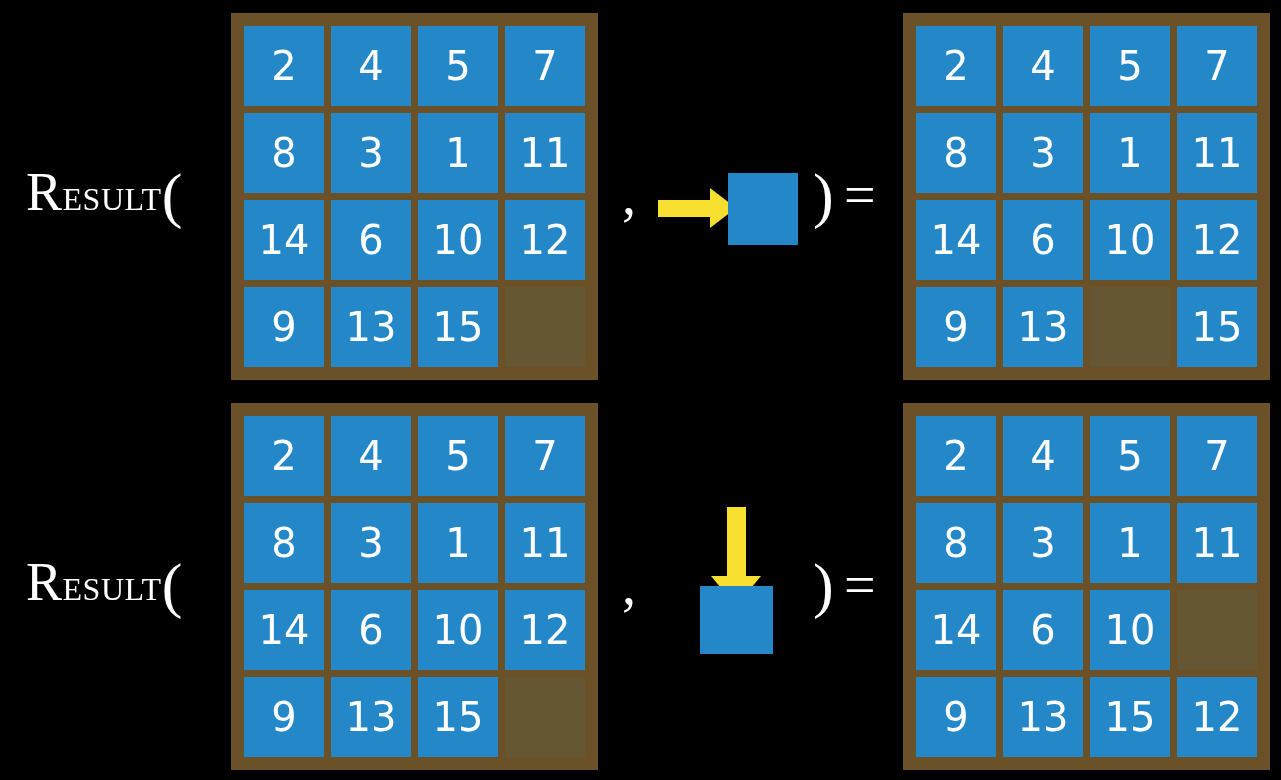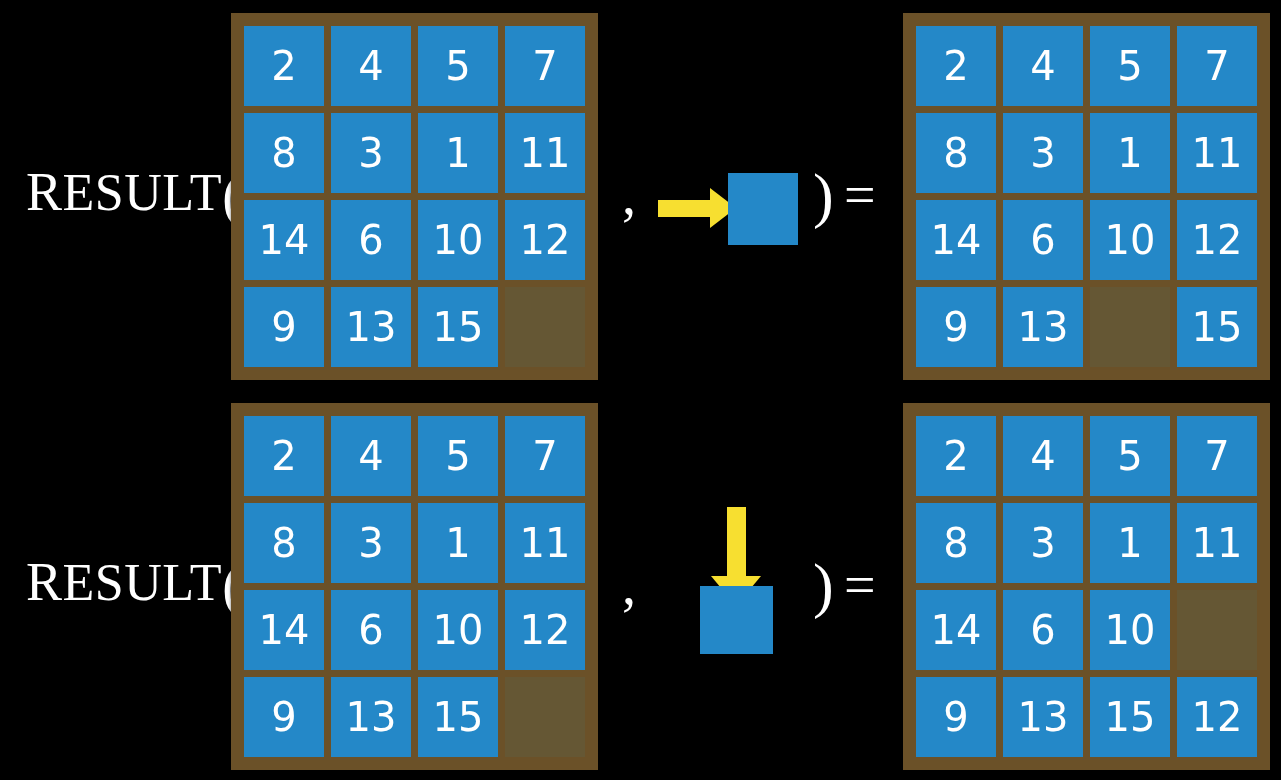--- a/index.html
+++ b/index.html
@@ -43,21 +43,21 @@
     font-family: "Liberation Serif", "DejaVu Serif", serif;
     color: #ffffff;
     white-space: nowrap;
     line-height: 1;
     letter-spacing: 0.5px;
   }
   .result-label .cap {
     font-size: 54px;
   }
   .result-label .smallcaps {
-    font-size: 52px;
+    font-size: 32px;
   }
   .result-label .paren {
     font-size: 62px;
     vertical-align: -6px;
   }
 
   
   .board {
     position: absolute;
     width: 367px;

